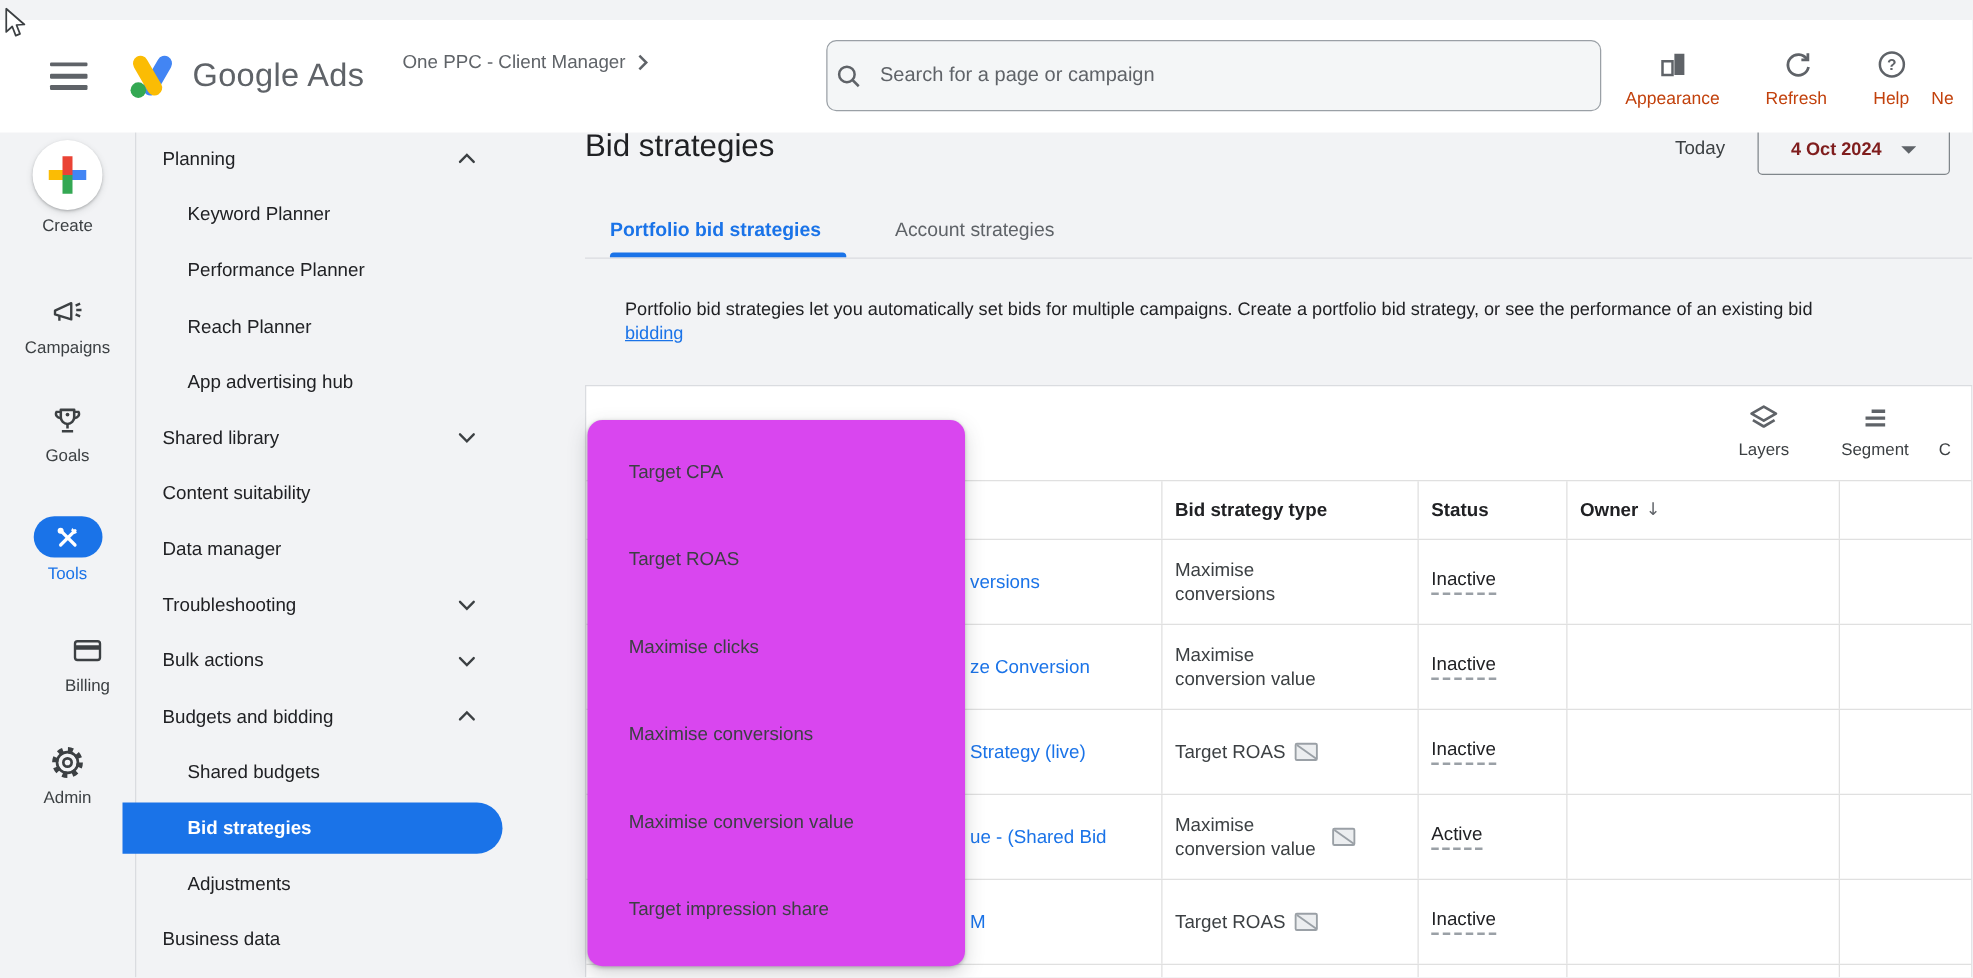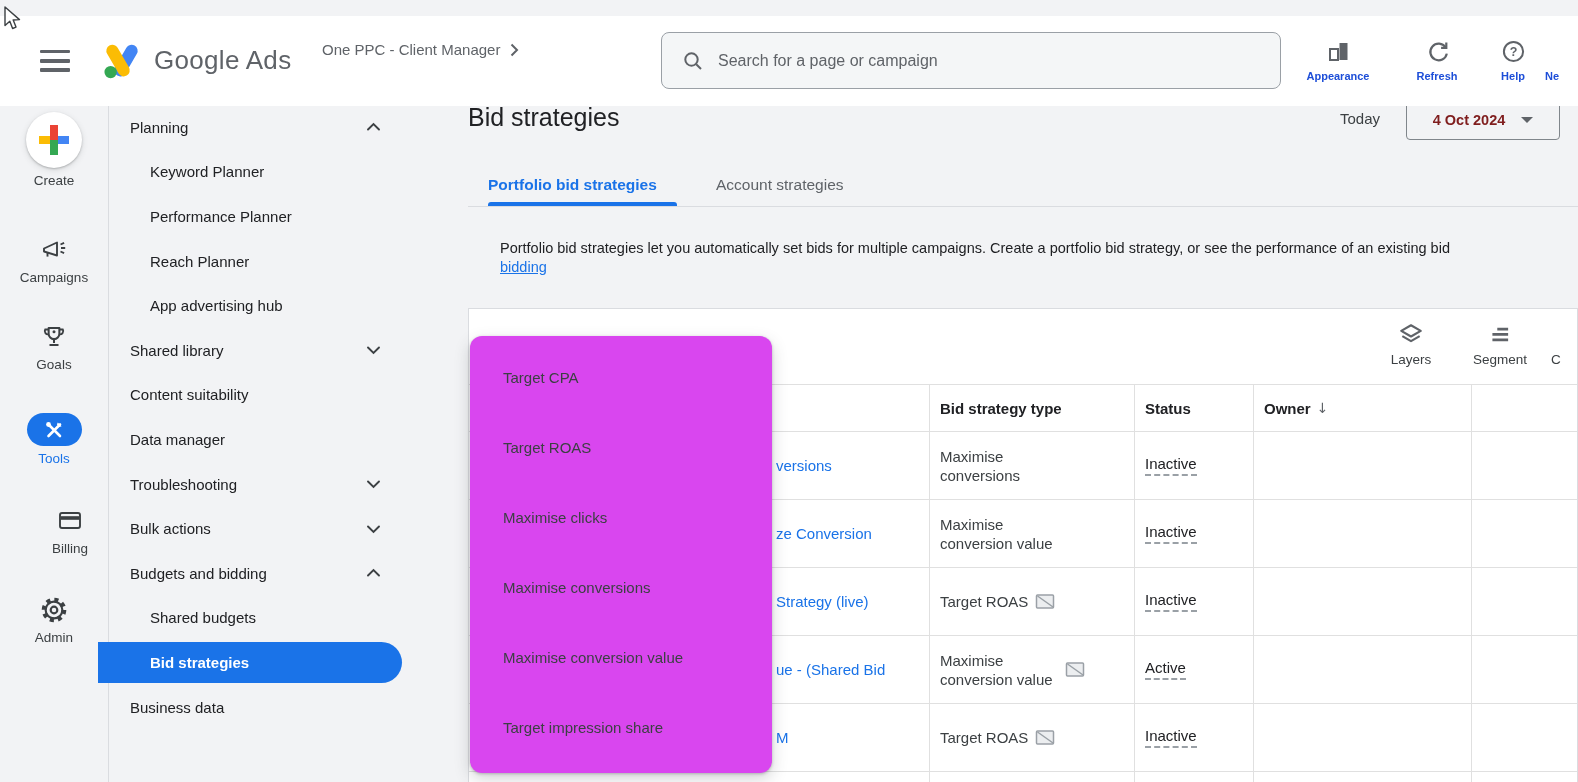--- a/index.html
+++ b/index.html
@@ -9,26 +9,26 @@
 
   
   .topbar { position:absolute; left:0; top:16px; width:1578px; height:90px; background:#ffffff; z-index:5; }
   .cursor { position:absolute; left:3px; top:6px; z-index:60; }
   .hamburger { position:absolute; left:40px; top:34px; width:30px; height:22px; cursor:pointer; }
   .hamburger div { width:30px; height:3.4px; background:#5f6368; border-radius:1px; margin-bottom:5.8px; }
   .logo { position:absolute; left:100px; top:24px; display:flex; align-items:center; }
   .logo-text { font-size:26px; color:#5f6368; margin-left:10px; letter-spacing:.3px; }
   .breadcrumb { position:absolute; left:322px; top:25px; display:flex; align-items:center; font-size:15px; color:#5f6368; }
   .breadcrumb svg { margin-left:10px; }
-  .searchbox { position:absolute; left:661px; top:16px; width:620px; height:57px; background:#f4f6f7; border:1px solid #9aa0a6; border-radius:8px; display:flex; align-items:center; padding-left:20px; }
+  .searchbox { position:absolute; left:661px; top:16px; width:620px; height:57px; background:#f4f6f7; border:1px solid #9aa0a6; border-radius:8px; display:flex; align-items:center; padding-left:6px; }
   .searchbox input { border:none; outline:none; background:transparent; font-size:16px; color:#3c4043; margin-left:14px; width:520px; font-family:inherit; }
   .searchbox input::placeholder { color:#5f6368; }
   .top-action { position:absolute; top:22px; width:92px; text-align:center; cursor:pointer; }
   .top-action .ticon { height:26px; display:flex; justify-content:center; align-items:center; }
-  .top-action .tlabel { margin-top:6px; font-size:11px; color:#1d4ed8;font-weight:bold; }
+  .top-action .tlabel { margin-top:6px; font-size:14px; color:#c2410c; }
   .ta-appearance { left:1292px; }
   .ta-refresh { left:1391px; }
   .ta-help { left:1467px; }
   .ta-notif { left:1535px; width:60px; text-align:left; padding-left:10px; }
 
   
   .rail { position:absolute; left:0; top:90px; width:108px; height:692px; }
   .rail-divider { position:absolute; left:108px; top:90px; width:1px; height:692px; background:#dadce0; }
   .rail-item { position:absolute; width:108px; text-align:center; cursor:pointer; }
   .rail-label { font-size:13.5px; color:#3c4043; margin-top:5px; }
@@ -288,20 +288,23 @@
               <polyline points="2,8.5 7.5,3 13,8.5" fill="none" stroke="#3c4043" stroke-width="1.9" stroke-linecap="round"></polyline>
             </svg>
           </span>
         </div>
         <div class="nav-item sub">
           <span>Shared budgets</span>
         </div>
         <div class="nav-item sub active">
           <span>Bid strategies</span>
         </div>
+        <div class="nav-item sub">
+          <span>Adjustments</span>
+        </div>
         <div class="nav-item">
           <span>Business data</span>
         </div>
       </div>
   </div>
 
   <div class="page-title">Bid strategies</div>
 
   <div class="date-label">Today</div>
   <div class="date-btn">

